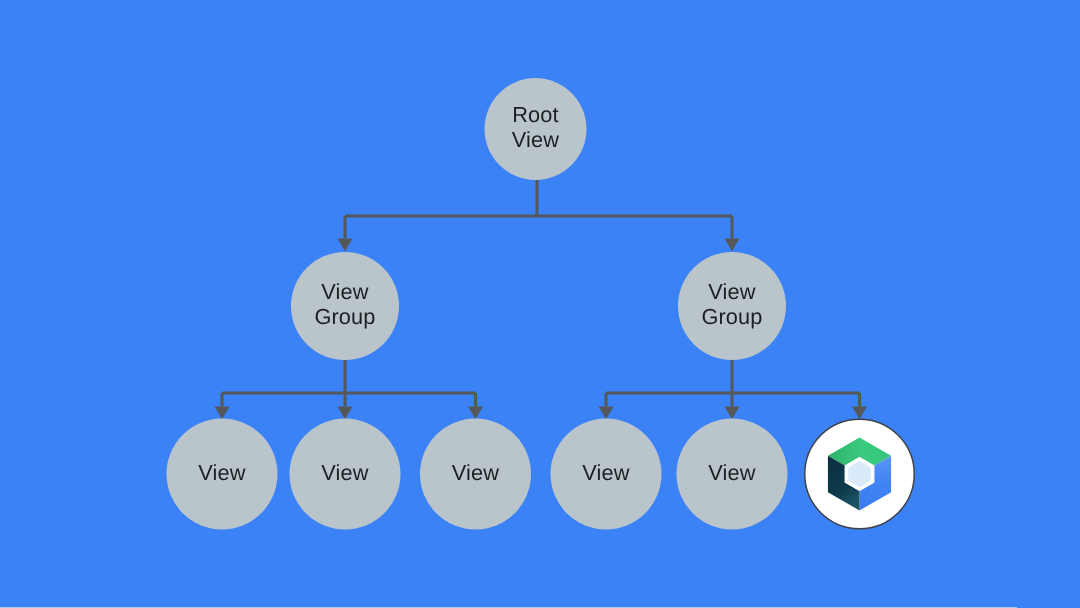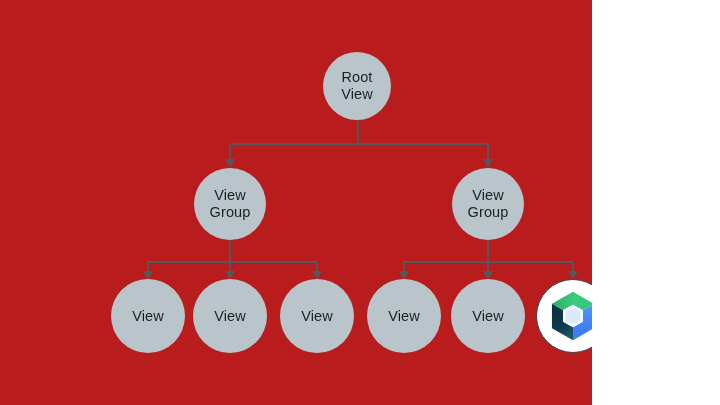--- a/index.html
+++ b/index.html
@@ -1,20 +1,20 @@
 <!DOCTYPE html>
 <html><head>
 <meta charset="utf-8">
 <style>
   html, body { margin: 0; padding: 0; background: #ffffff; }
   .stage {
     position: relative;
-    width: 592px;
+    width: 720px;
     height: 405px;
-    background: #b91c1c;
+    background: #3b82f6;
     overflow: hidden;
     font-family: "Liberation Sans", "DejaVu Sans", sans-serif;
   }
   .wires {
     position: absolute;
     left: 0; top: 0;
     width: 720px; height: 405px;
   }
   .wires path {
     stroke: #54585b;

